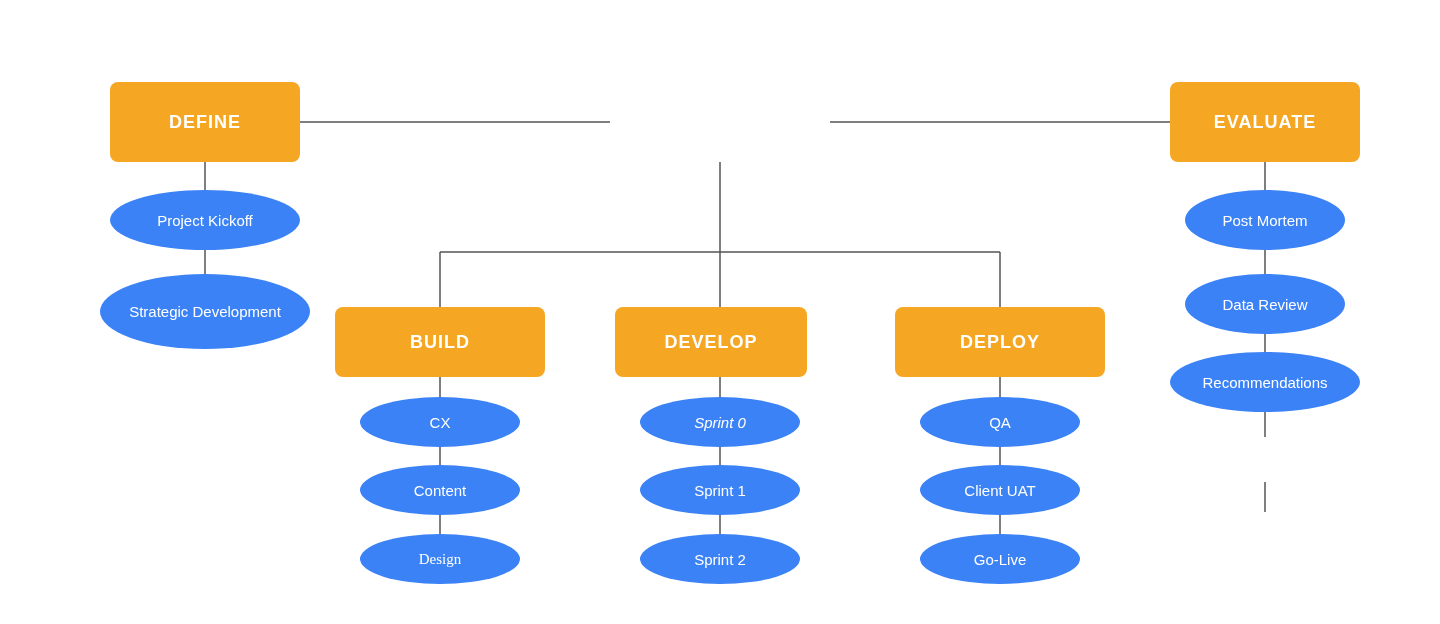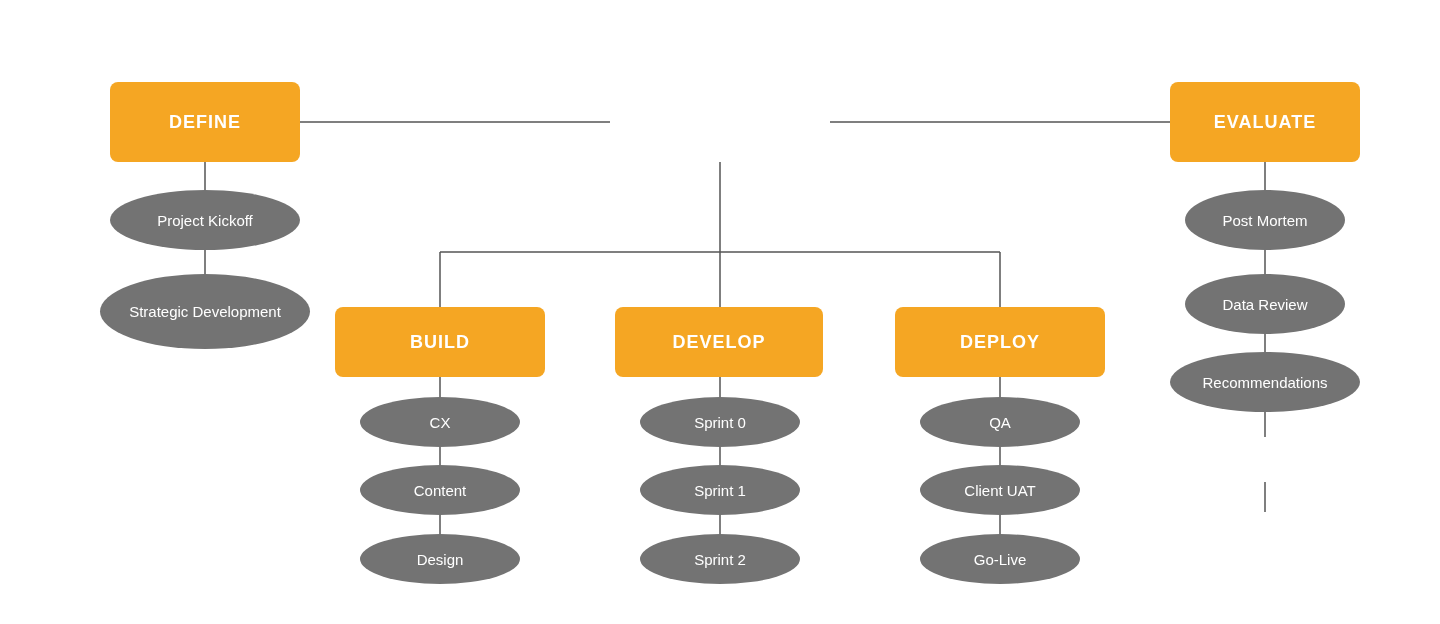--- a/index.html
+++ b/index.html
@@ -39,21 +39,21 @@
       font-weight: bold;
       font-size: 18px;
       display: flex;
       align-items: center;
       justify-content: center;
       text-align: center;
       position: absolute;
       letter-spacing: 1px;
     }
     .node-ellipse {
-      background: #737373;
+      background: #3b82f6;
       border-radius: 50%;
       color: #fff;
       font-size: 15px;
       display: flex;
       align-items: center;
       justify-content: center;
       text-align: center;
       position: absolute;
     }
   </style>
@@ -97,35 +97,35 @@
     <line x1="1215" y1="460" x2="1215" y2="490"></line>
   </svg>
 
 
   <div class="node-rect" style="left:60px; top:60px; width:190px; height:80px;">DEFINE</div>
 
   <div class="node-rect" style="left:1120px; top:60px; width:190px; height:80px;">EVALUATE</div>
 
   <div class="node-rect" style="left:285px; top:285px; width:210px; height:70px;">BUILD</div>
 
-  <div class="node-rect" style="left:565px; top:285px; width:208px; height:70px;">DEVELOP</div>
+  <div class="node-rect" style="left:565px; top:285px; width:192px; height:70px;">DEVELOP</div>
 
   <div class="node-rect" style="left:845px; top:285px; width:210px; height:70px;">DEPLOY</div>
 
   <div class="node-ellipse" style="left:60px; top:168px; width:190px; height:60px;">Project Kickoff</div>
 
   <div class="node-ellipse" style="left:50px; top:252px; width:210px; height:75px;">Strategic Development</div>
 
   <div class="node-ellipse" style="left:310px; top:375px; width:160px; height:50px;">CX</div>
 
   <div class="node-ellipse" style="left:310px; top=445px; top:443px; width:160px; height:50px;text-align:center;">Content</div>
 
-  <div class="node-ellipse" style="left:310px; top:512px; width:160px; height:50px;">Design</div>
+  <div class="node-ellipse" style="left:310px; top:512px; width:160px; height:50px;font-family:Liberation Serif, serif;">Design</div>
 
-  <div class="node-ellipse" style="left:590px; top:375px; width:160px; height:50px;">Sprint 0</div>
+  <div class="node-ellipse" style="left:590px; top:375px; width:160px; height:50px;font-style:italic;">Sprint 0</div>
 
   <div class="node-ellipse" style="left:590px; top:443px; width:160px; height:50px;">Sprint 1</div>
 
   <div class="node-ellipse" style="left:590px; top:512px; width:160px; height:50px;">Sprint 2</div>
 
   <div class="node-ellipse" style="left:870px; top:375px; width:160px; height:50px;">QA</div>
 
   <div class="node-ellipse" style="left:870px; top:443px; width:160px; height:50px;">Client UAT</div>
 
   <div class="node-ellipse" style="left:870px; top:512px; width:160px; height:50px;">Go-Live</div>

